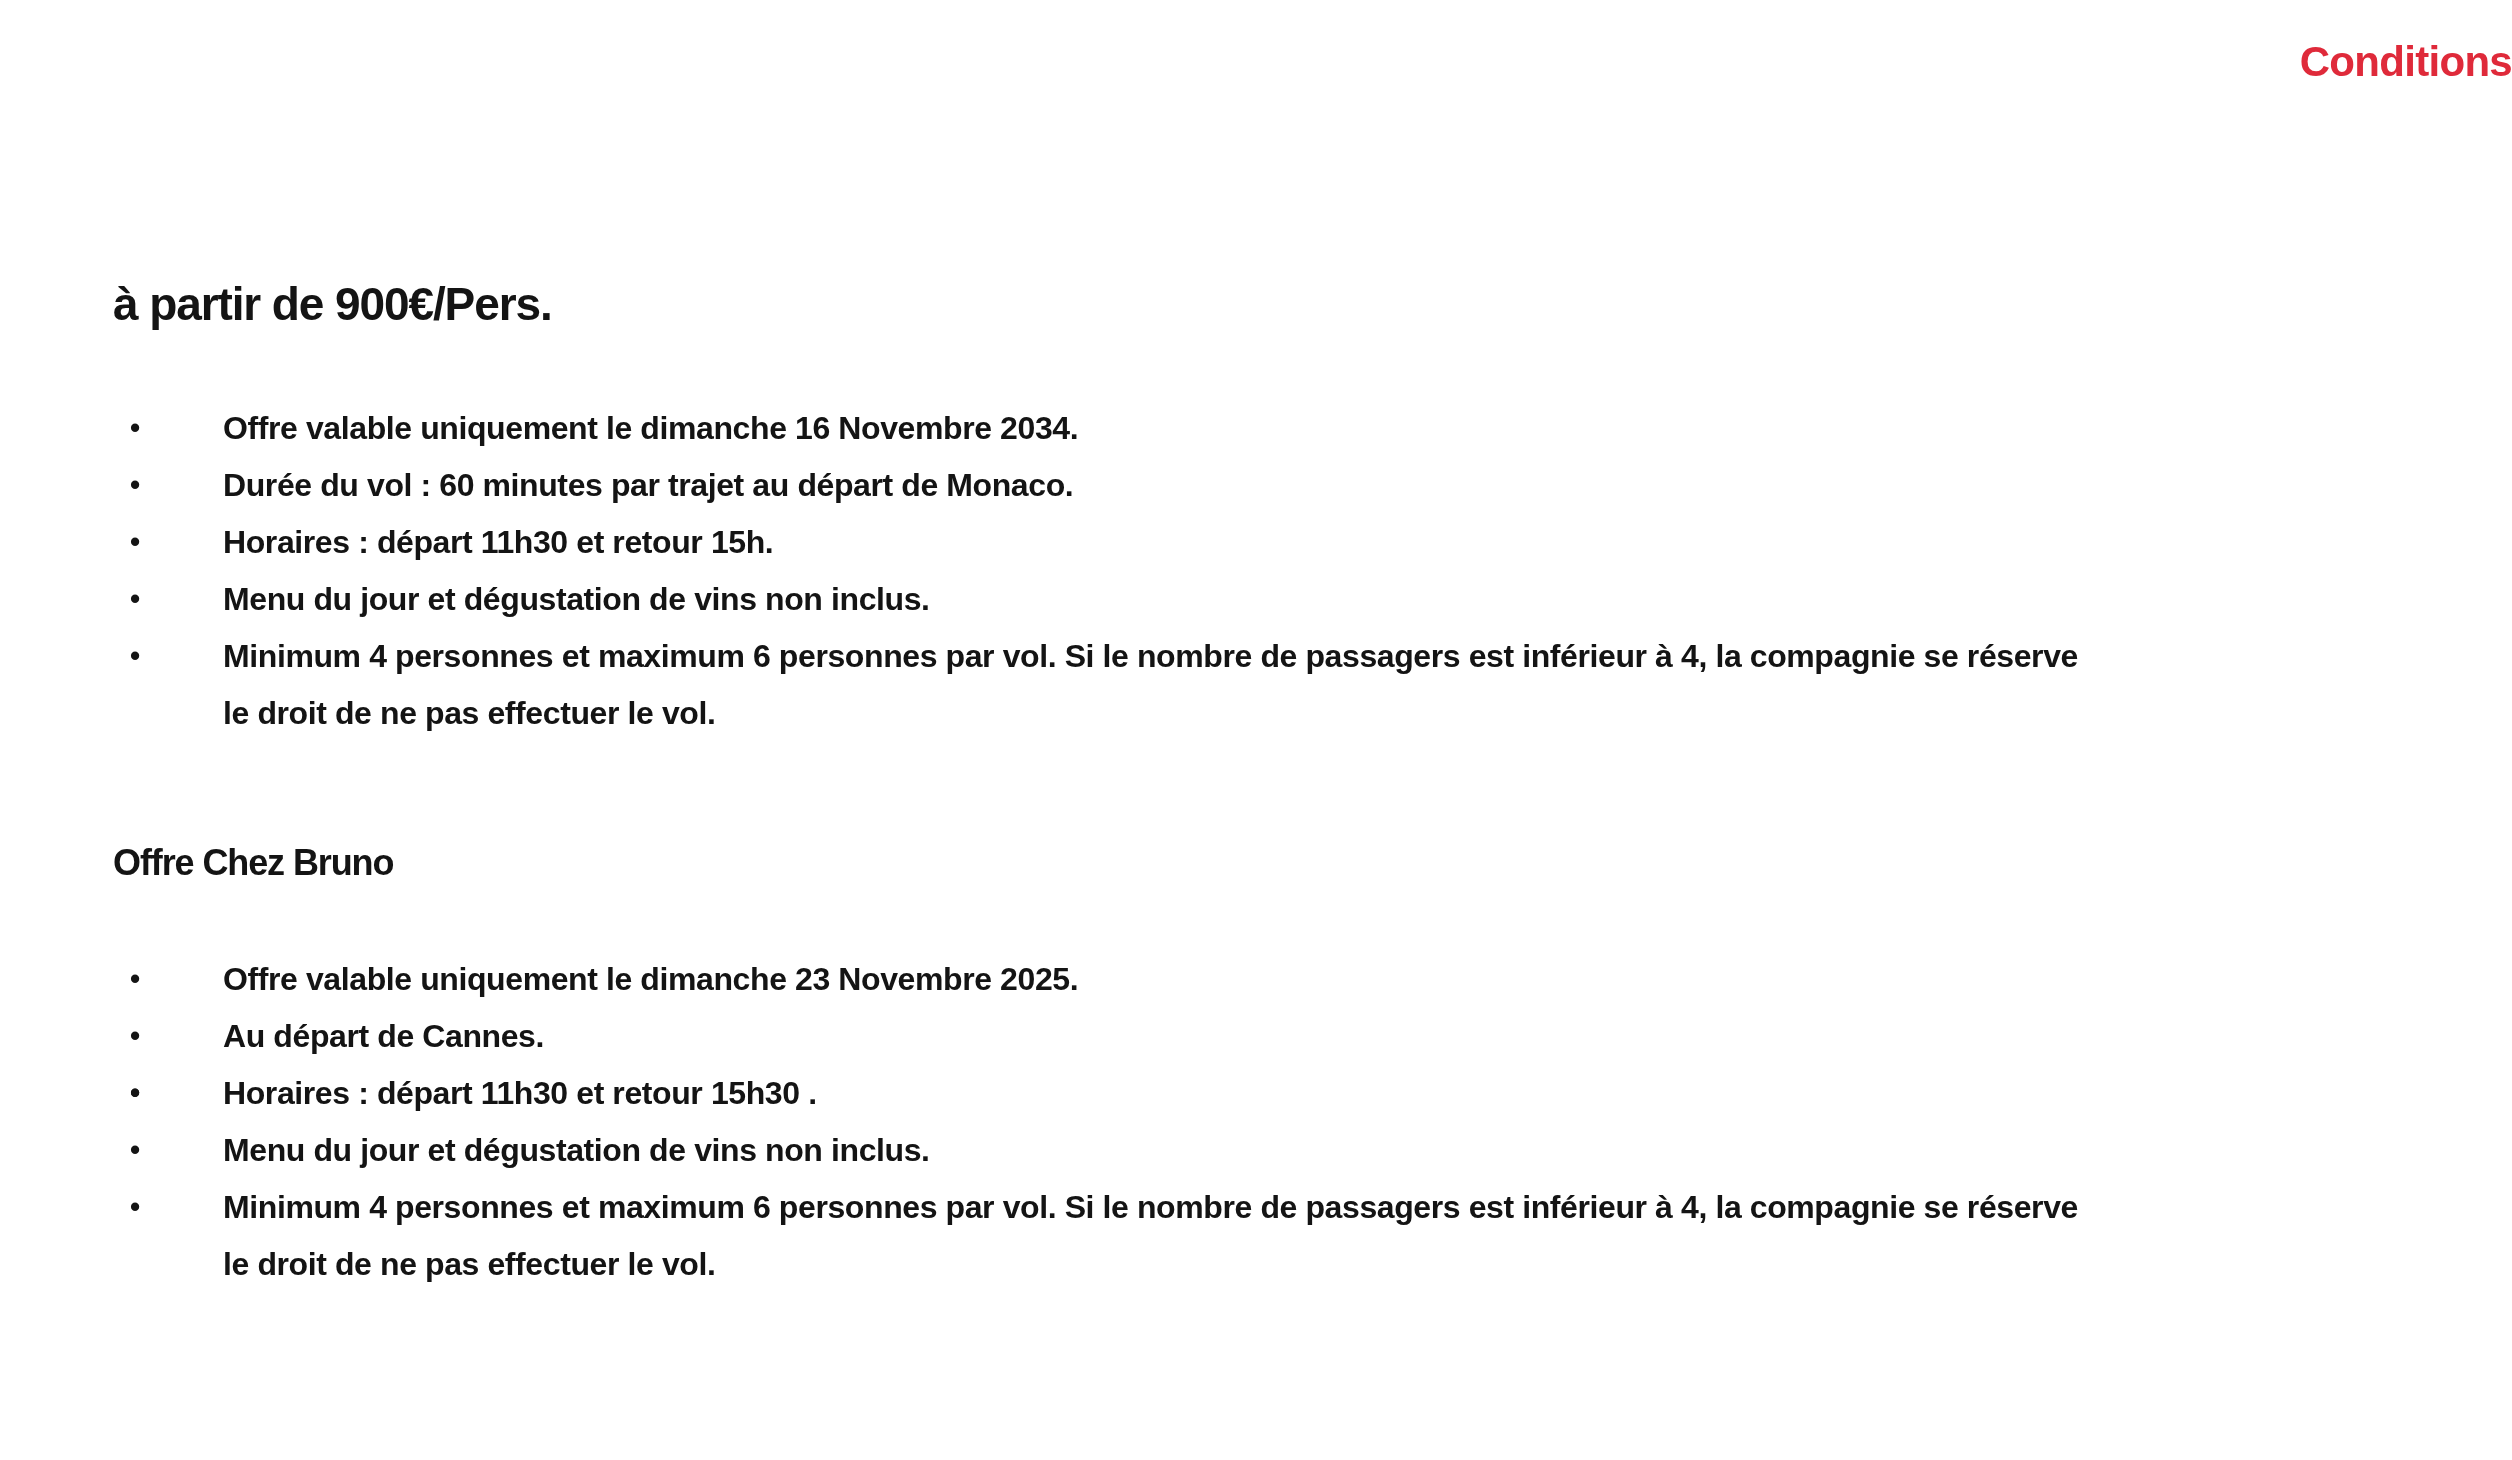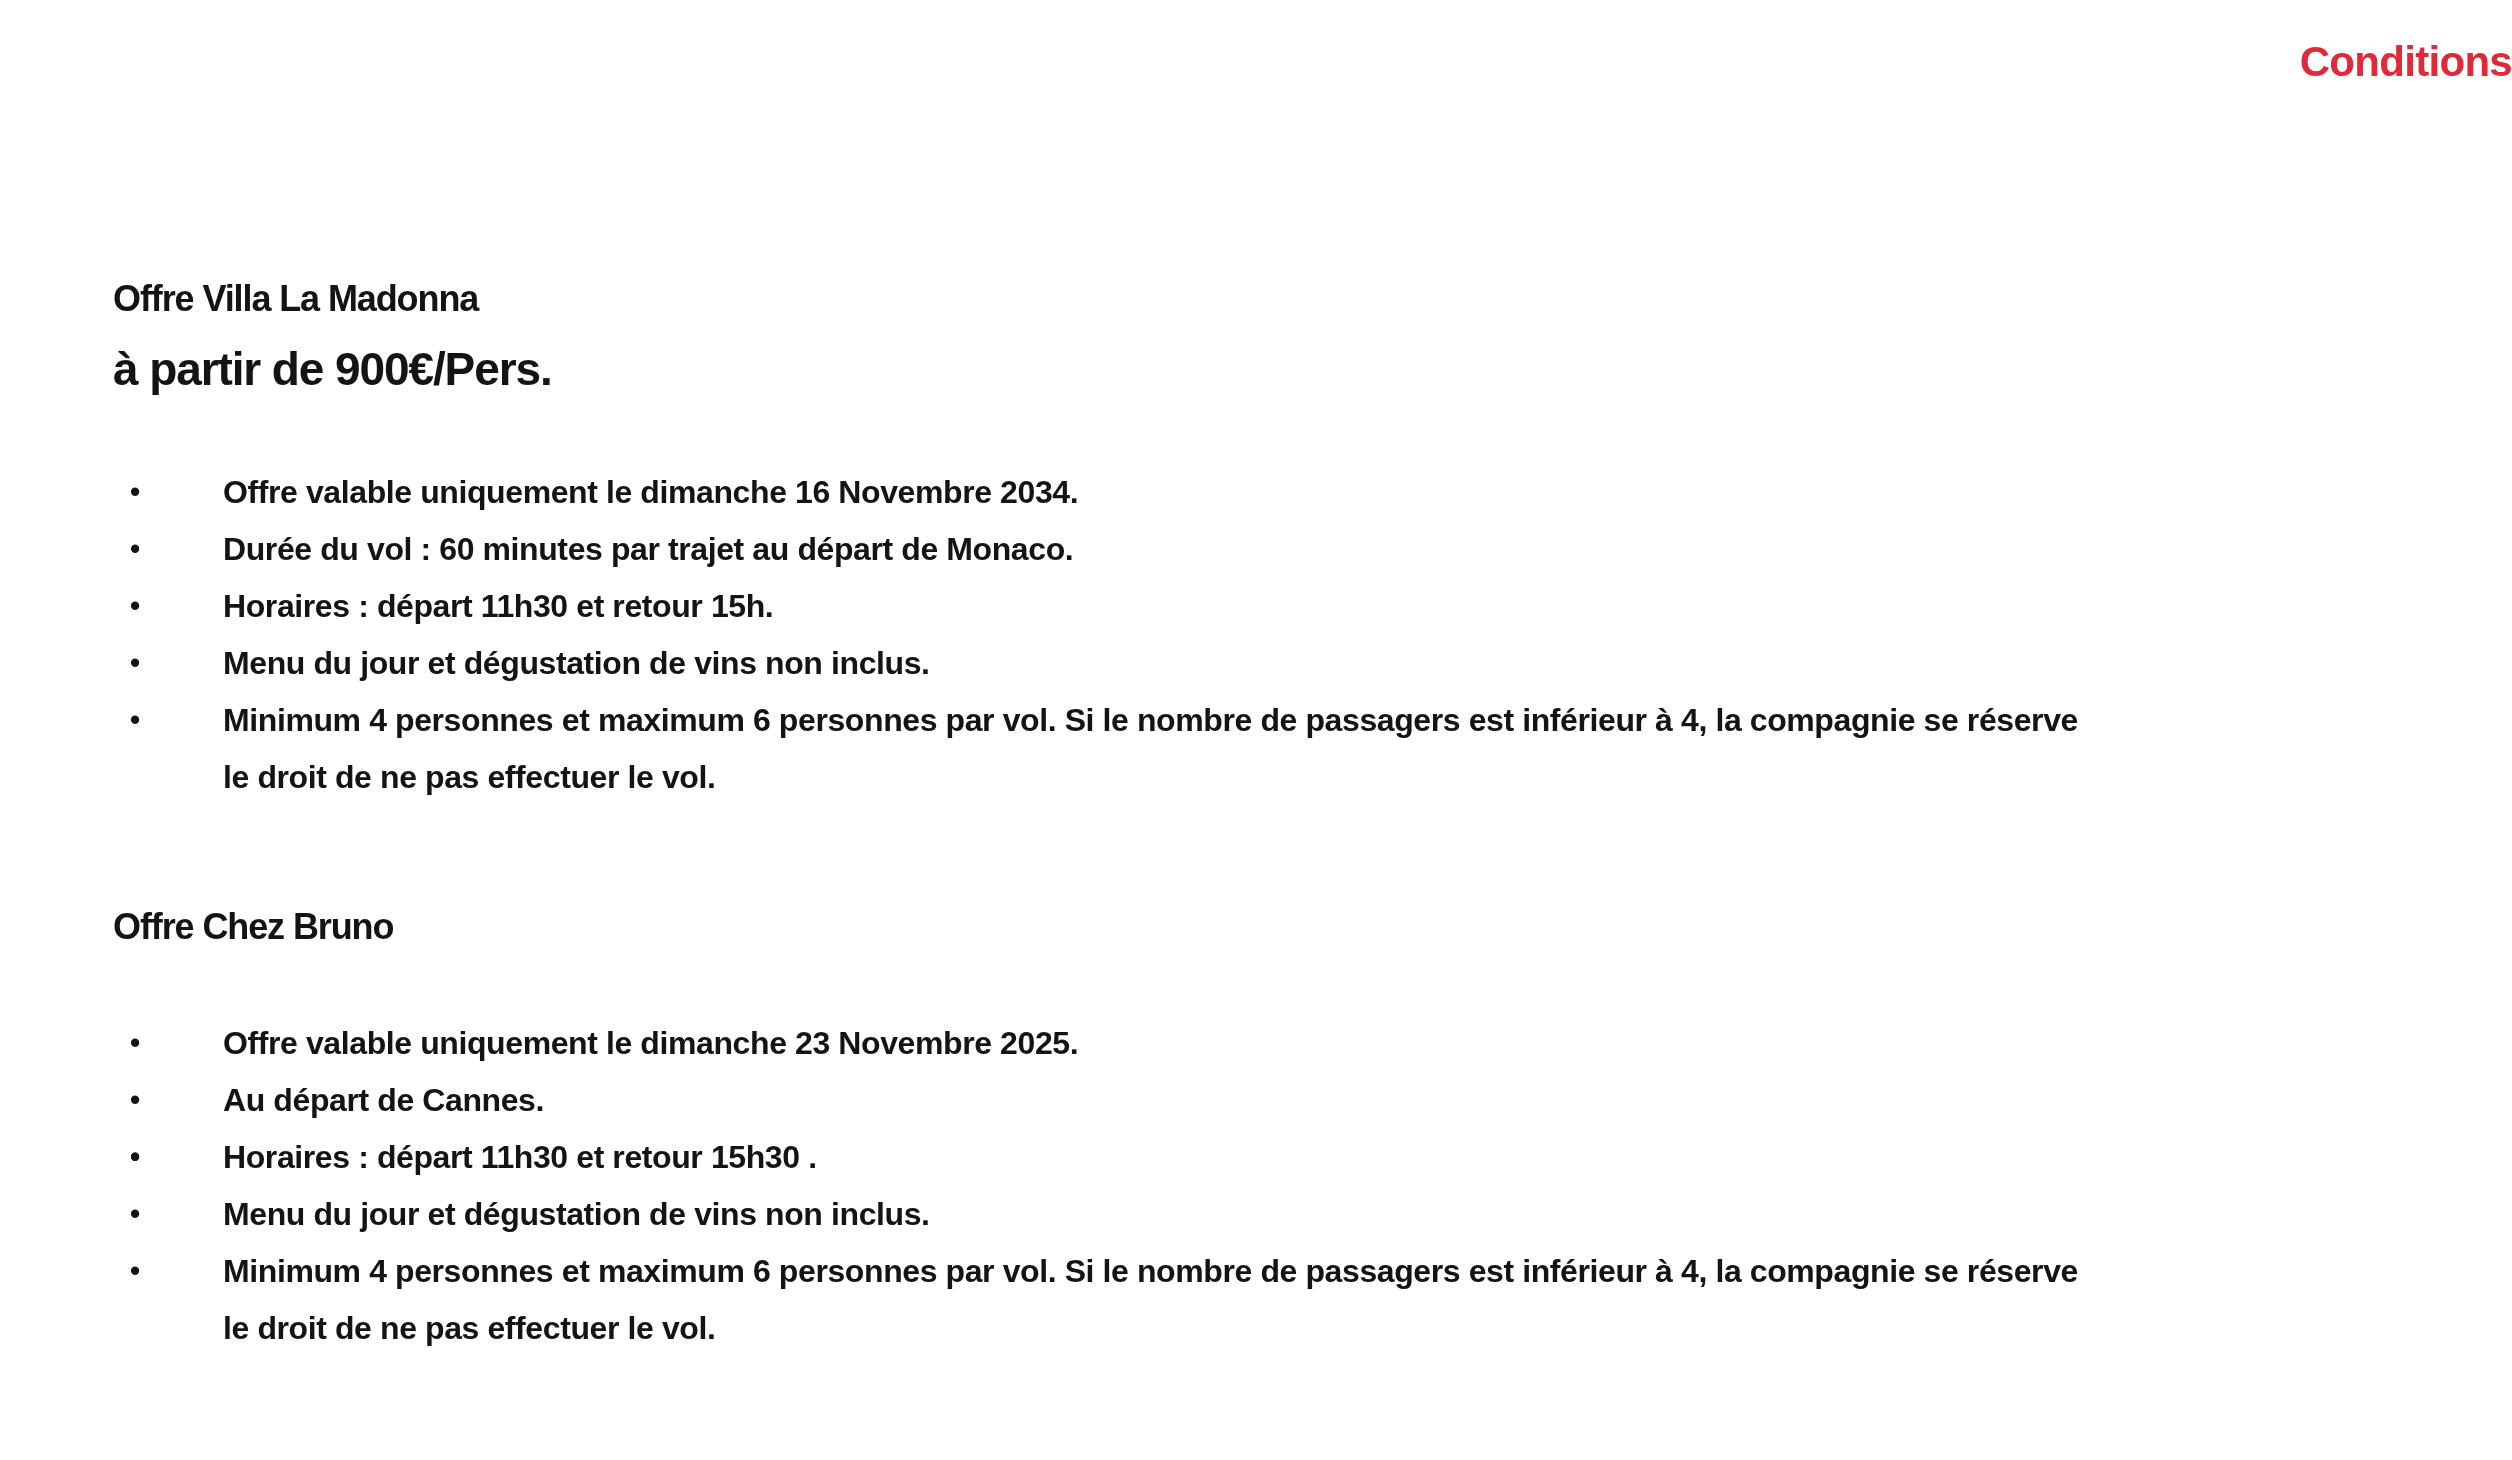--- a/index.html
+++ b/index.html
@@ -76,21 +76,20 @@
   }
 </style>
 </head>
 <body>
 
 <div class="page">
 
   <h1 class="doc-title">Conditions</h1>
 
   <section class="offer offer-villa">
-    <h2 class="offer-name">Offre Villa La Madonna</h2>
     <p class="offer-price">à partir de 900€/Pers.</p>
     <ul class="conditions">
       <li>
         <span class="bullet">•</span>
         <span>Offre valable uniquement le dimanche 16 Novembre 2034.</span>
       </li>
       <li>
         <span class="bullet">•</span>
         <span>Durée du vol : 60 minutes par trajet au départ de Monaco.</span>
       </li>

